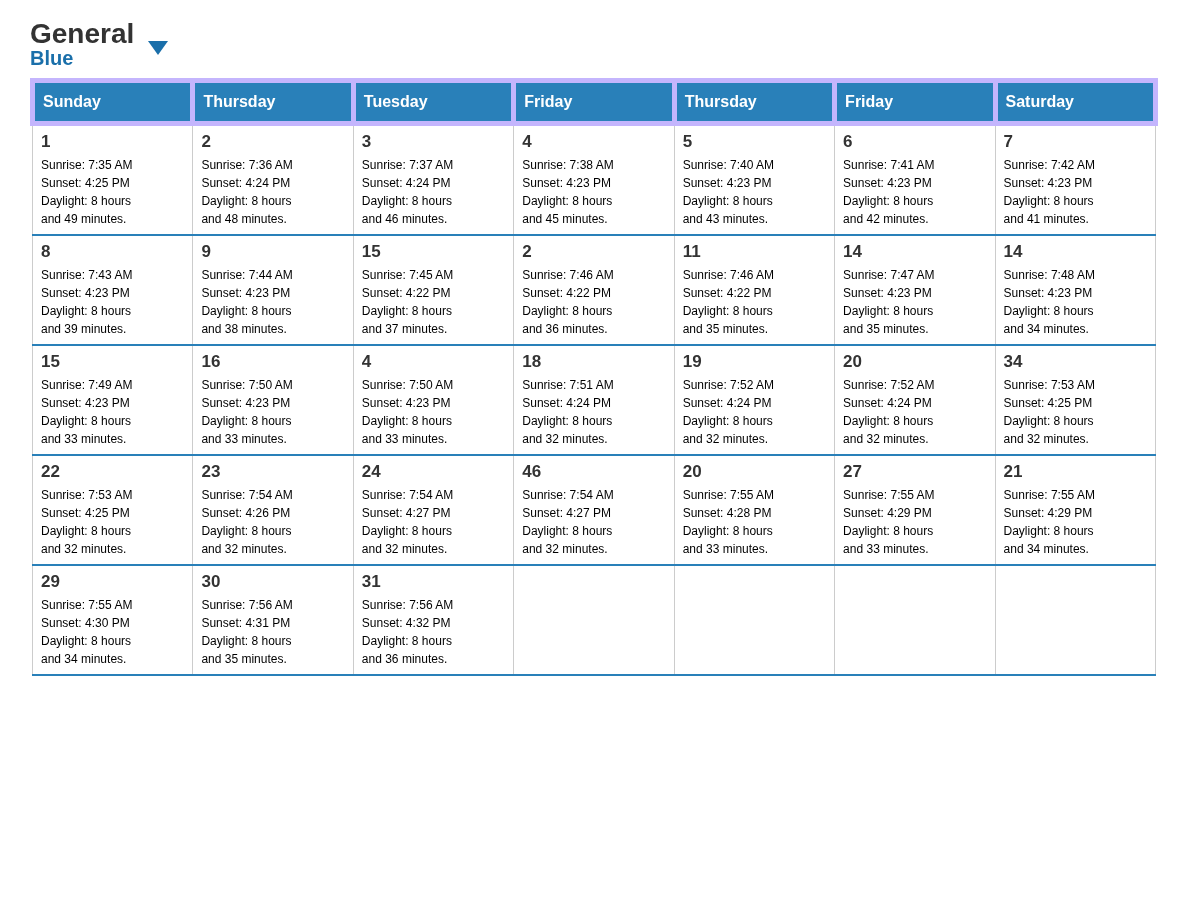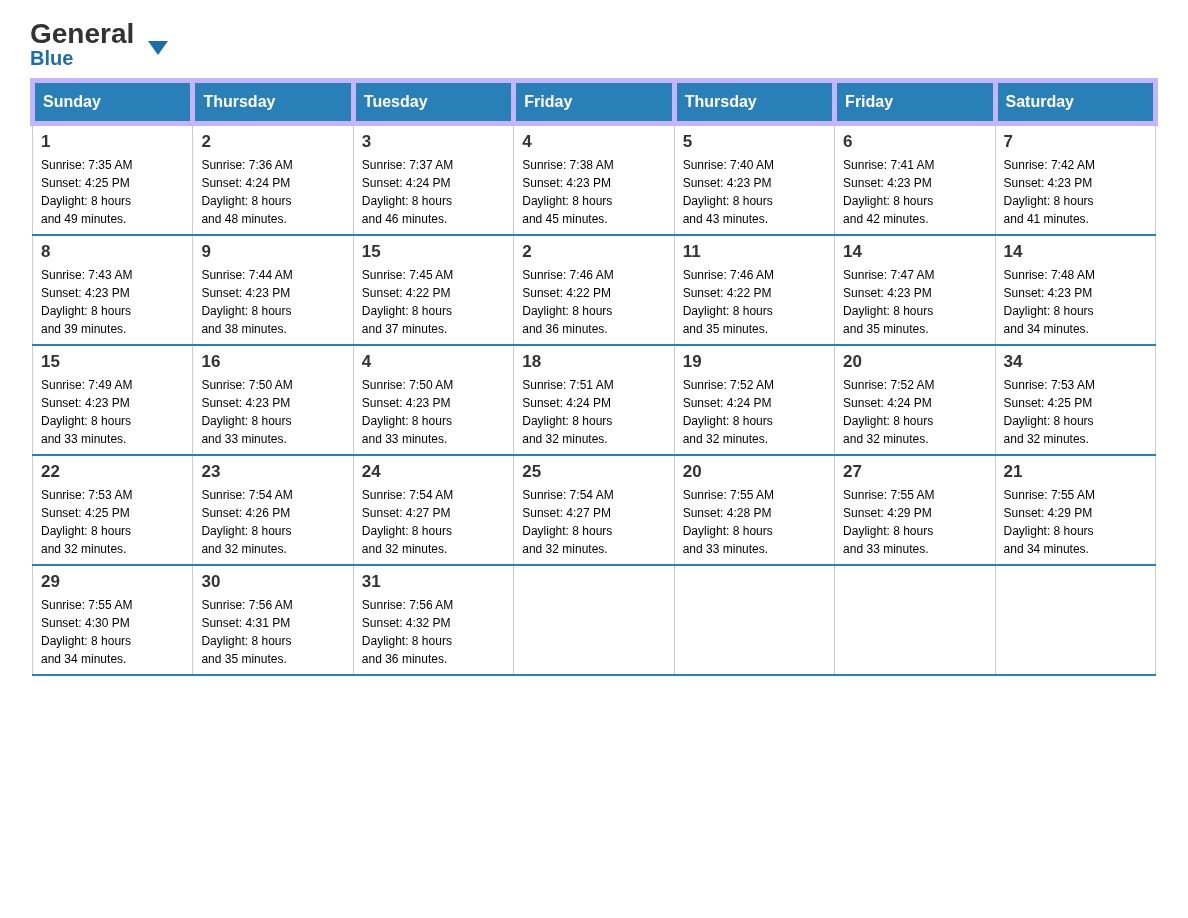--- a/index.html
+++ b/index.html
@@ -338,21 +338,21 @@
         <td>
           <div class="day-number">24</div>
           <div class="day-info">
             Sunrise: 7:54 AM<br>
             Sunset: 4:27 PM<br>
             Daylight: 8 hours<br>
             and 32 minutes.
           </div>
         </td>
         <td>
-          <div class="day-number">25</div>
+          <div class="day-number">46</div>
           <div class="day-info">
             Sunrise: 7:54 AM<br>
             Sunset: 4:27 PM<br>
             Daylight: 8 hours<br>
             and 32 minutes.
           </div>
         </td>
         <td>
           <div class="day-number">20</div>
           <div class="day-info">

